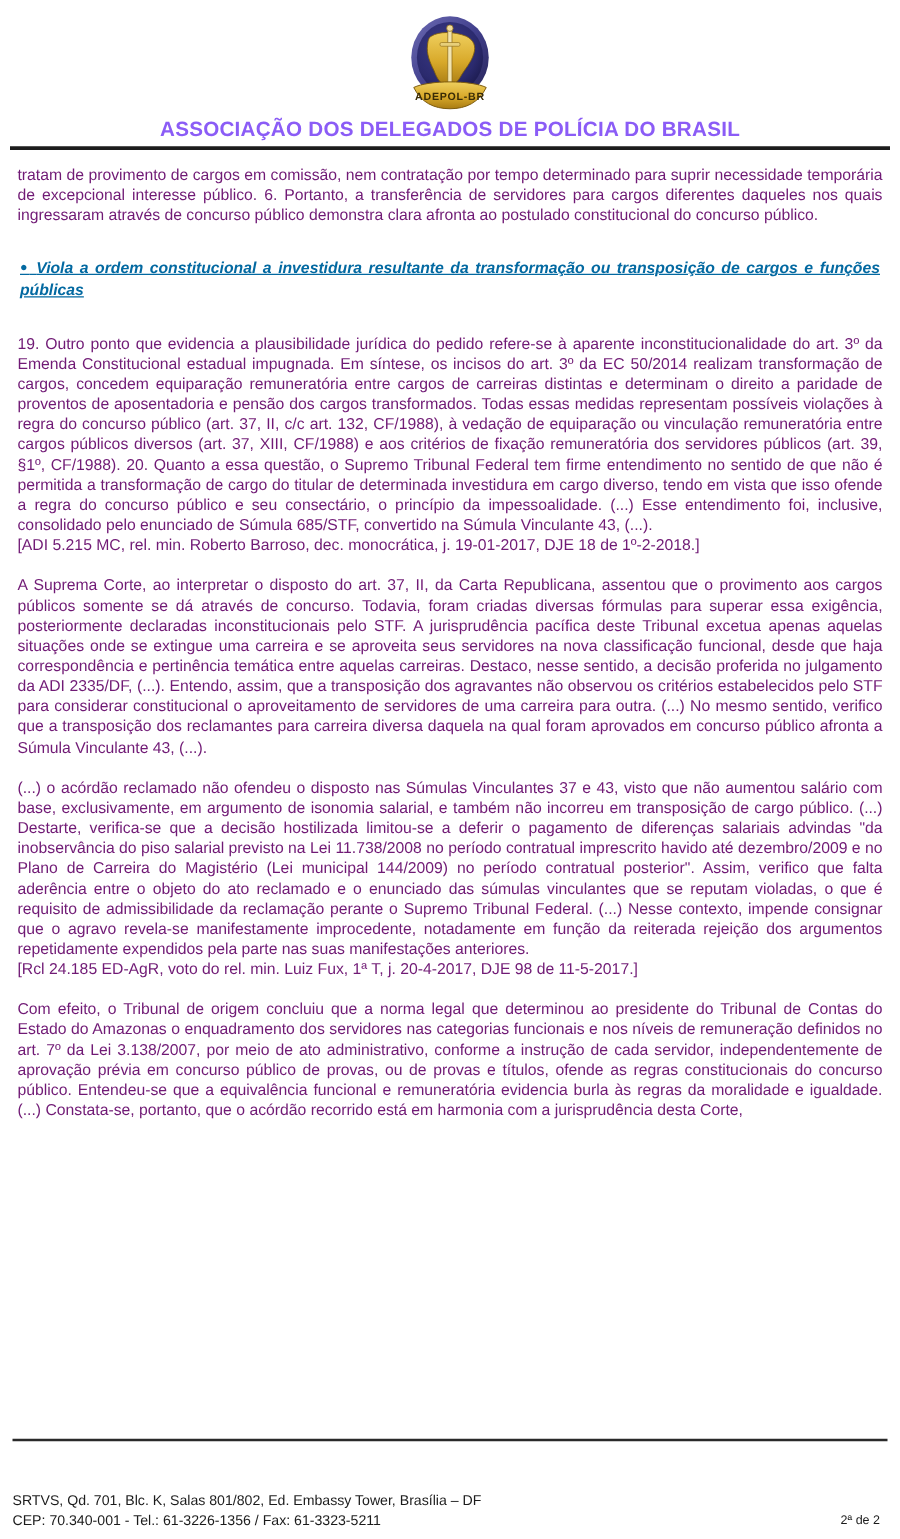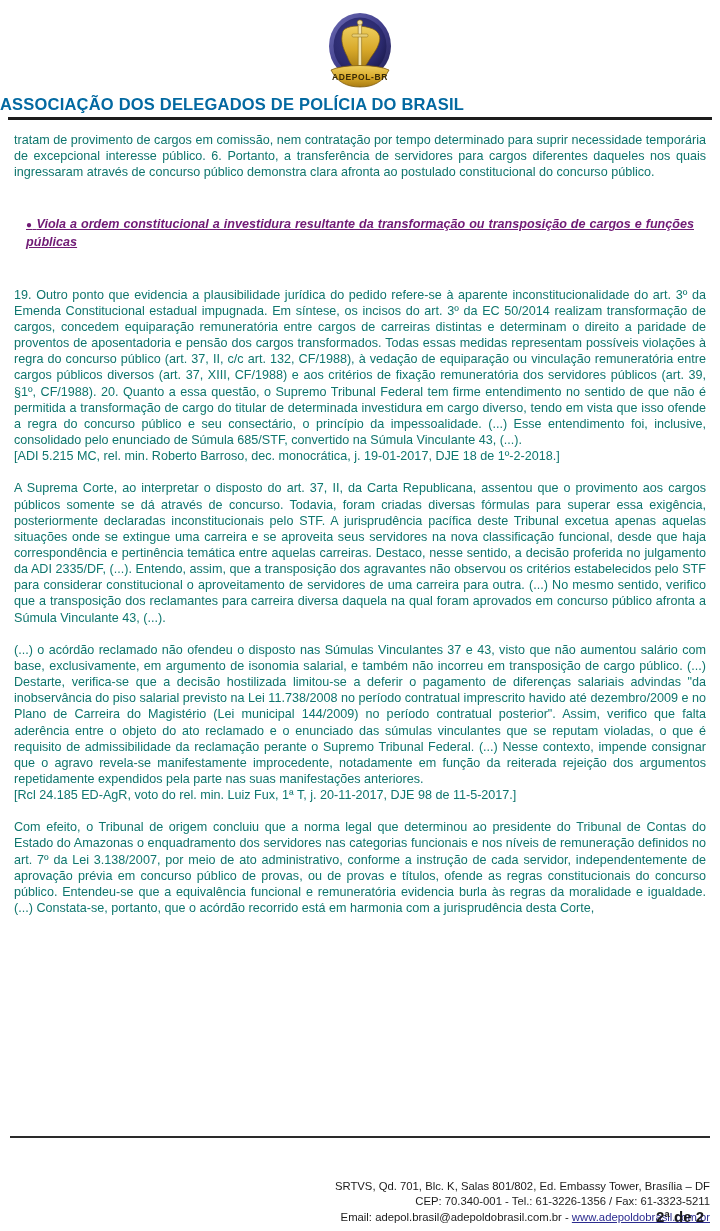--- a/index.html
+++ b/index.html
@@ -21,110 +21,110 @@
     height: 1231px;
     box-sizing: border-box;
     position: relative;
     display: flex;
     flex-direction: column;
   }
 
   
   .header {
     padding-top: 10px;
+    text-align: center;
   }
   .logo-wrap {
     display: flex;
     justify-content: center;
     align-items: flex-start;
     height: 84px;
   }
   .logo {
     width: 74px;
     height: 82px;
     position: relative;
   }
   .org-title {
     font-size: 16.5px;
     font-weight: bold;
     letter-spacing: 0.2px;
-    color: #0369a1;
+    color: #8b5cf6;
     margin-top: 1px;
     white-space: nowrap;
   }
   .header-rule {
     margin: 3px 8px 0 8px;
     height: 0;
     border-top: 3px solid #1d1d1d;
   }
 
   
   .content {
     padding: 0 14px 0 14px;
     flex: 1 1 auto;
   }
   p.body-text {
     margin: 0;
     font-size: 12.6px;
     line-height: 16.15px;
     text-align: justify;
-    color: #0f766e;
+    color: #701a75;
     hyphens: none;
   }
   p.body-text.lead {
     margin-top: 12px;
   }
   .spacer-md { height: 16px; }
   .spacer-lg { height: 24px; }
 
   .section-heading {
-    margin: 12px;
+    margin: 2px;
     font-size: 12.6px;
     line-height: 17px;
     font-weight: bold;
     font-style: italic;
     text-decoration: underline;
     text-align: justify;
     text-justify: inter-word;
-    color: #701a75;
+    color: #0369a1;
   }
   .section-heading .bullet {
     font-size: 10px;
     vertical-align: middle;
   }
 
   
   .footer {
     margin-top: auto;
     padding: 0 10px 6px 10px;
   }
   .footer-rule {
     border-top: 2px solid #2a2a2a;
     margin-bottom: 5px;
   }
   .footer-lines {
-    text-align: right;
+    text-align: left;
     font-size: 11.3px;
     line-height: 15.5px;
     color: #1b1b1b;
     position: relative;
     margin-top: 41px;
   }
   .footer-line { white-space: nowrap; }
   .footer-link {
     color: #2b2b8f;
     text-decoration: underline;
   }
   .page-marker {
     position: absolute;
     right: 6px;
     bottom: 1px;
-    font-size: 15px;
+    font-size: 10px;
     color: #1b1b1b;
-    font-weight: bold;
   }
 </style>
 </head>
 <body>
 
 <div class="page">
 
   <div class="header">
     <div class="logo-wrap">
       <span class="logo">
@@ -179,32 +179,29 @@
     <p class="body-text">19. Outro ponto que evidencia a plausibilidade jurídica do pedido refere-se à aparente inconstitucionalidade do art. 3º da Emenda Constitucional estadual impugnada. Em síntese, os incisos do art. 3º da EC 50/2014 realizam transformação de cargos, concedem equiparação remuneratória entre cargos de carreiras distintas e determinam o direito a paridade de proventos de aposentadoria e pensão dos cargos transformados. Todas essas medidas representam possíveis violações à regra do concurso público (art. 37, II, c/c art. 132, CF/1988), à vedação de equiparação ou vinculação remuneratória entre cargos públicos diversos (art. 37, XIII, CF/1988) e aos critérios de fixação remuneratória dos servidores públicos (art. 39, §1º, CF/1988). 20. Quanto a essa questão, o Supremo Tribunal Federal tem firme entendimento no sentido de que não é permitida a transformação de cargo do titular de determinada investidura em cargo diverso, tendo em vista que isso ofende a regra do concurso público e seu consectário, o princípio da impessoalidade. (...) Esse entendimento foi, inclusive, consolidado pelo enunciado de Súmula 685/STF, convertido na Súmula Vinculante 43, (...).</p>
     <p class="body-text">[ADI 5.215 MC, rel. min. Roberto Barroso, dec. monocrática, j. 19-01-2017, DJE 18 de 1º-2-2018.]</p>
 
     <div class="spacer-md"></div>
 
     <p class="body-text">A Suprema Corte, ao interpretar o disposto do art. 37, II, da Carta Republicana, assentou que o provimento aos cargos públicos somente se dá através de concurso. Todavia, foram criadas diversas fórmulas para superar essa exigência, posteriormente declaradas inconstitucionais pelo STF. A jurisprudência pacífica deste Tribunal excetua apenas aquelas situações onde se extingue uma carreira e se aproveita seus servidores na nova classificação funcional, desde que haja correspondência e pertinência temática entre aquelas carreiras. Destaco, nesse sentido, a decisão proferida no julgamento da ADI 2335/DF, (...). Entendo, assim, que a transposição dos agravantes não observou os critérios estabelecidos pelo STF para considerar constitucional o aproveitamento de servidores de uma carreira para outra. (...) No mesmo sentido, verifico que a transposição dos reclamantes para carreira diversa daquela na qual foram aprovados em concurso público afronta a Súmula Vinculante 43, (...).</p>
 
     <div class="spacer-md"></div>
 
     <p class="body-text">(...) o acórdão reclamado não ofendeu o disposto nas Súmulas Vinculantes 37 e 43, visto que não aumentou salário com base, exclusivamente, em argumento de isonomia salarial, e também não incorreu em transposição de cargo público. (...) Destarte, verifica-se que a decisão hostilizada limitou-se a deferir o pagamento de diferenças salariais advindas "da inobservância do piso salarial previsto na Lei 11.738/2008 no período contratual imprescrito havido até dezembro/2009 e no Plano de Carreira do Magistério (Lei municipal 144/2009) no período contratual posterior". Assim, verifico que falta aderência entre o objeto do ato reclamado e o enunciado das súmulas vinculantes que se reputam violadas, o que é requisito de admissibilidade da reclamação perante o Supremo Tribunal Federal. (...) Nesse contexto, impende consignar que o agravo revela-se manifestamente improcedente, notadamente em função da reiterada rejeição dos argumentos repetidamente expendidos pela parte nas suas manifestações anteriores.</p>
-    <p class="body-text">[Rcl 24.185 ED-AgR, voto do rel. min. Luiz Fux, 1ª T, j. 20-11-2017, DJE 98 de 11-5-2017.]</p>
+    <p class="body-text">[Rcl 24.185 ED-AgR, voto do rel. min. Luiz Fux, 1ª T, j. 20-4-2017, DJE 98 de 11-5-2017.]</p>
 
     <div class="spacer-md"></div>
 
     <p class="body-text">Com efeito, o Tribunal de origem concluiu que a norma legal que determinou ao presidente do Tribunal de Contas do Estado do Amazonas o enquadramento dos servidores nas categorias funcionais e nos níveis de remuneração definidos no art. 7º da Lei 3.138/2007, por meio de ato administrativo, conforme a instrução de cada servidor, independentemente de aprovação prévia em concurso público de provas, ou de provas e títulos, ofende as regras constitucionais do concurso público. Entendeu-se que a equivalência funcional e remuneratória evidencia burla às regras da moralidade e igualdade. (...) Constata-se, portanto, que o acórdão recorrido está em harmonia com a jurisprudência desta Corte,</p>
   </div>
 
   <div class="footer">
     <div class="footer-rule"></div>
     <div class="footer-lines">
       <div class="footer-line">SRTVS, Qd. 701, Blc. K, Salas 801/802, Ed. Embassy Tower, Brasília – DF</div>
       <div class="footer-line">CEP: 70.340-001   -   Tel.: 61-3226-1356  /  Fax: 61-3323-5211</div>
-      <div class="footer-line">
-        <span>Email: adepol.brasil@adepoldobrasil.com.br  -  </span><a class="footer-link" href="#">www.adepoldobrasil.com.br</a>
-      </div>
       <span class="page-marker">2ª de 2</span>
     </div>
   </div>
 
 </div>
 
 </body></html>

